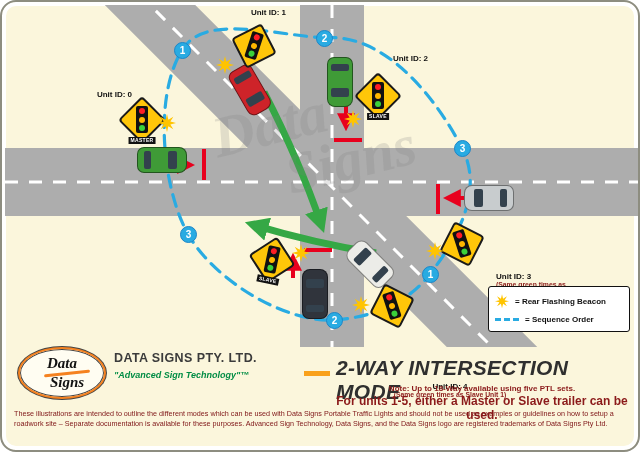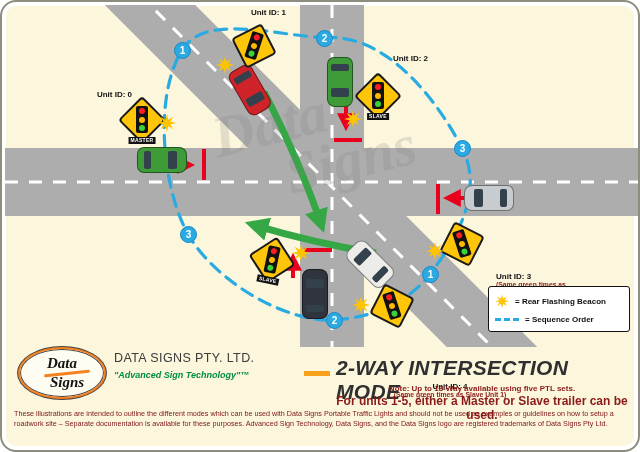--- a/index.html
+++ b/index.html
@@ -57,21 +57,21 @@
   .dash-sample{width:24px;height:0;border-top:3px dashed #29ABE2;flex:none;}
 
   
   .logo{position:absolute;left:16px;top:345px;width:88px;height:52px;border:2.5px solid #F58220;
     border-radius:50%;background:#FFFDF2;box-sizing:border-box;
     box-shadow:0 0 0 1px #444, inset 0 0 0 1px #444;
     display:flex;flex-direction:column;align-items:center;justify-content:center;
     font-family:"Liberation Serif",serif;font-style:italic;font-weight:bold;font-size:15px;color:#111;line-height:1;}
   .logo .swoosh{width:46px;height:2.5px;background:#F58220;border-radius:2px;transform:rotate(-6deg);margin:1px 0 1px 10px;}
   .logo .sig{margin-left:10px;}
-  .company{position:absolute;left:112px;top:349px;font-size:12.5px;font-weight:normal;color:#3B3B3B;letter-spacing:.4px;}
+  .company{position:absolute;left:112px;top:349px;font-size:12.5px;font-weight:bold;color:#3B3B3B;letter-spacing:.4px;}
   .tagline{position:absolute;left:112px;top:368px;font-size:9px;font-weight:bold;font-style:italic;color:#008C44;}
   .title-dash{position:absolute;left:302px;top:369px;width:26px;height:5px;background:#F9A11B;}
   .mode-title{position:absolute;left:334px;top:354px;font-size:21px;font-weight:bold;font-style:italic;color:#2F2F2F;letter-spacing:.3px;}
   .note1{position:absolute;left:330px;top:382px;width:300px;text-align:center;font-size:8px;font-weight:bold;color:#8B1A1A;}
   .note2{position:absolute;left:330px;top:392px;width:300px;text-align:center;font-size:12px;font-weight:bold;color:#8B1A1A;}
   .disclaimer{position:absolute;left:12px;top:407px;width:616px;font-size:7.2px;line-height:1.4;color:#7E1416;}
   .copyright{position:absolute;right:14px;top:436px;font-size:7.2px;color:#7E1416;text-align:right;}
 </style>
 </head>
 <body>

